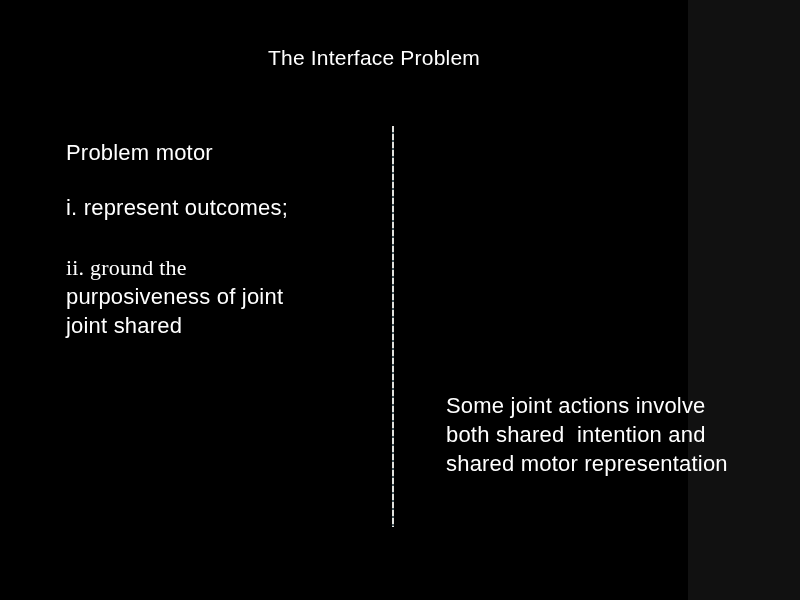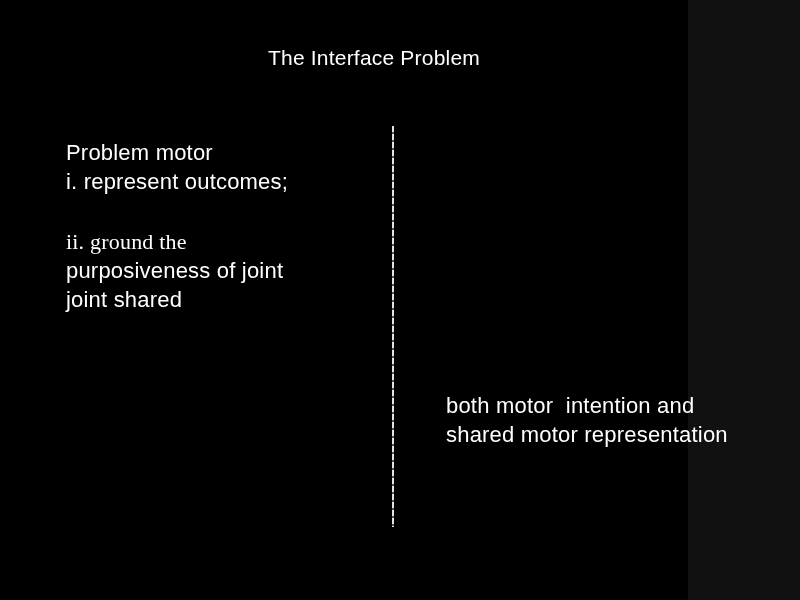--- a/index.html
+++ b/index.html
@@ -36,21 +36,21 @@
     font-size: 22px;
     line-height: 29px;
     letter-spacing: 0.2px;
   }
   .text-block .line {
     white-space: pre;
     min-height: 29px;
   }
   .left-block { left: 66px; top: 138px; }
   .right-block { left: 446px; top: 391px; }
-  .gap-before-i  { }
+  .gap-before-i  { margin-top: 26px; }
   .gap-before-ii { margin-top: 31px; font-family: Liberation Serif, serif; }
   .divider {
     position: absolute;
     left: 392px;
     top: 126px;
     width: 2px;
     height: 401px;
     background: repeating-linear-gradient(
       180deg,
       var(--divider-light) 0px,
@@ -71,17 +71,18 @@
     <div class="line">Problem motor</div>
     <div class="line gap-before-i">i. represent outcomes;</div>
     <div class="line gap-before-ii">ii. ground the</div>
     <div class="line">purposiveness of joint</div>
     <div class="line">joint shared</div>
   </div>
 
   <div class="divider"></div>
 
   <div class="text-block right-block">
-    <div class="line">both motor  intention and</div>
+    <div class="line">Some joint actions involve</div>
+    <div class="line">both shared  intention and</div>
     <div class="line">shared motor representation</div>
   </div>
 
 </div>
 
 </body></html>

